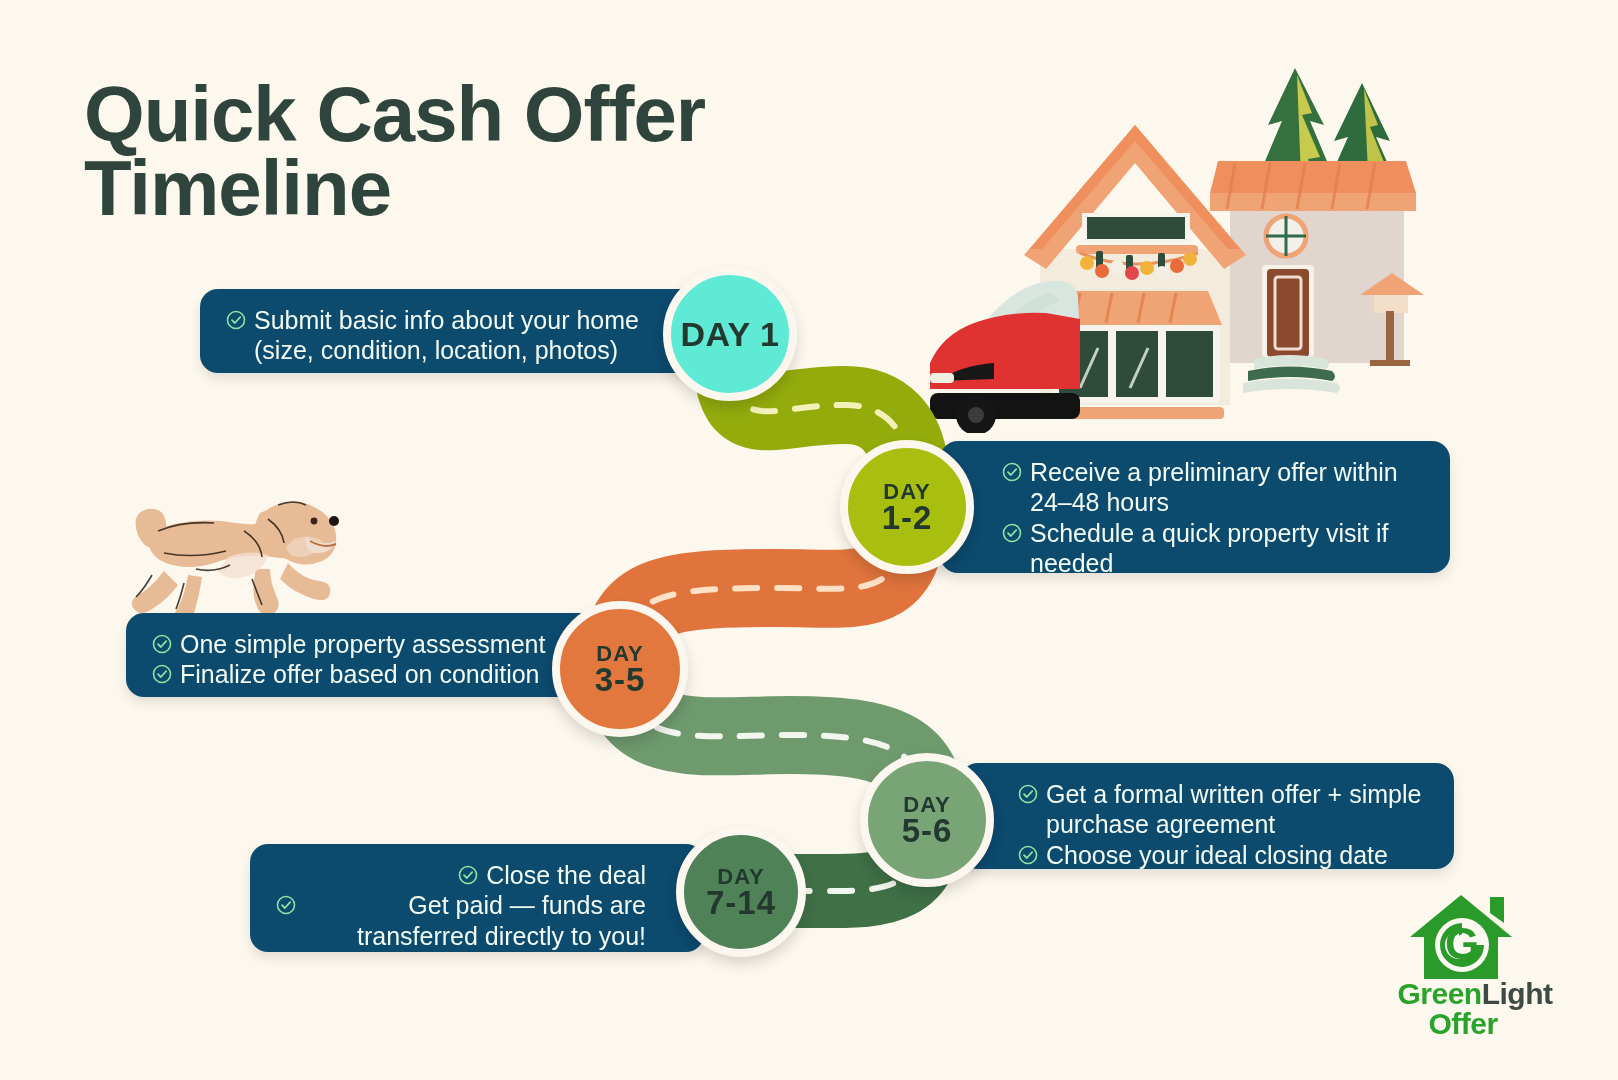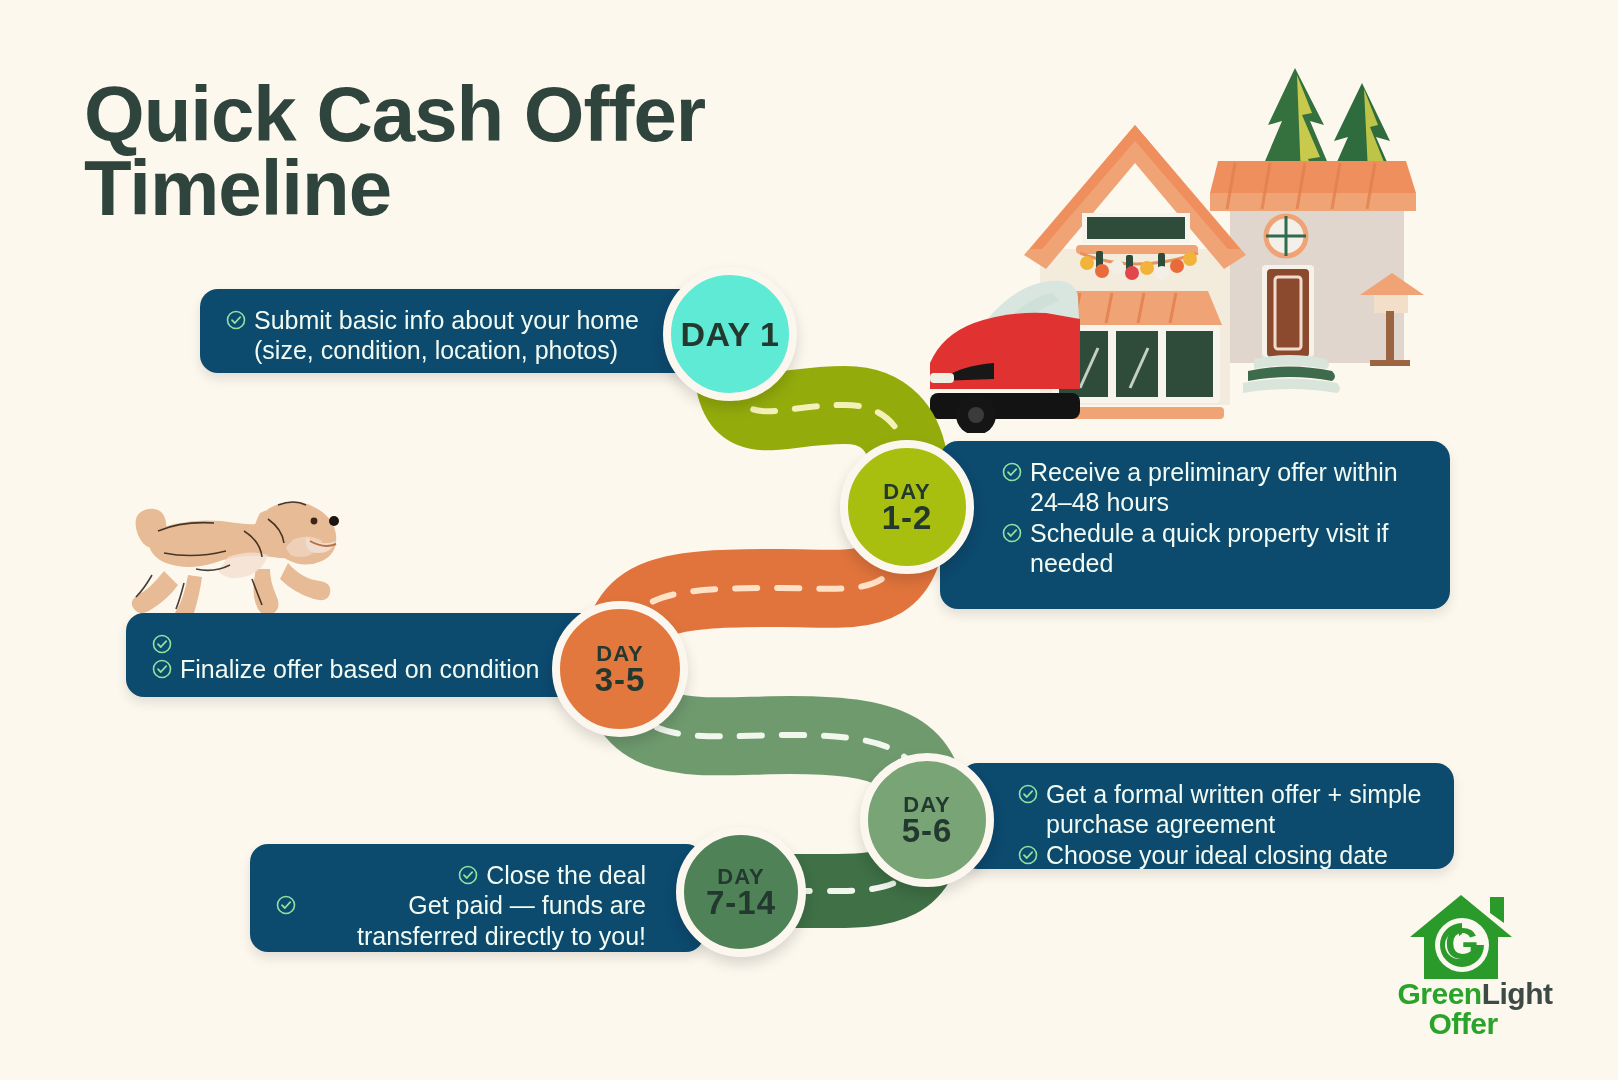--- a/index.html
+++ b/index.html
@@ -254,21 +254,21 @@
       <span class="ltext">Submit basic info about your home</span>
     </div>
     <div class="line" style="padding-left:28px;">
       <span class="ltext">(size, condition, location, photos)</span>
     </div>
   </div>
   <div class="bubble single" style="left:663px;top:254px;width:134px;height:134px;background:#5eead4;">
     <span class="d1">DAY 1</span>
   </div>
 
-  <div class="box" style="left:940px;top:428px;width:510px;height:168px;padding-left:62px;">
+  <div class="box" style="left:940px;top:428px;width:510px;height:132px;padding-left:62px;">
     <div class="line">
       <span class="chk">
         <svg width="20" height="20" viewBox="0 0 20 20">
             <circle cx="10" cy="10" r="8.5" fill="none" stroke="#8fe3a2" stroke-width="1.6"></circle>
             <path d="M6 10.2 L8.8 13 L14.2 7.2" fill="none" stroke="#8fe3a2" stroke-width="1.8" stroke-linecap="round" stroke-linejoin="round"></path>
           </svg>
       </span>
       <span class="ltext">Receive a preliminary offer within 24–48 hours</span>
     </div>
     <div class="line">
@@ -287,20 +287,21 @@
   </div>
 
   <div class="box" style="left:126px;top:600px;width:474px;height:84px;">
     <div class="line">
       <span class="chk">
         <svg width="20" height="20" viewBox="0 0 20 20">
             <circle cx="10" cy="10" r="8.5" fill="none" stroke="#8fe3a2" stroke-width="1.6"></circle>
             <path d="M6 10.2 L8.8 13 L14.2 7.2" fill="none" stroke="#8fe3a2" stroke-width="1.8" stroke-linecap="round" stroke-linejoin="round"></path>
           </svg>
       </span>
+      <span class="ltext">One simple property assessment</span>
     </div>
     <div class="line">
       <span class="chk">
         <svg width="20" height="20" viewBox="0 0 20 20">
             <circle cx="10" cy="10" r="8.5" fill="none" stroke="#8fe3a2" stroke-width="1.6"></circle>
             <path d="M6 10.2 L8.8 13 L14.2 7.2" fill="none" stroke="#8fe3a2" stroke-width="1.8" stroke-linecap="round" stroke-linejoin="round"></path>
           </svg>
       </span>
       <span class="ltext">Finalize offer based on condition</span>
     </div>

